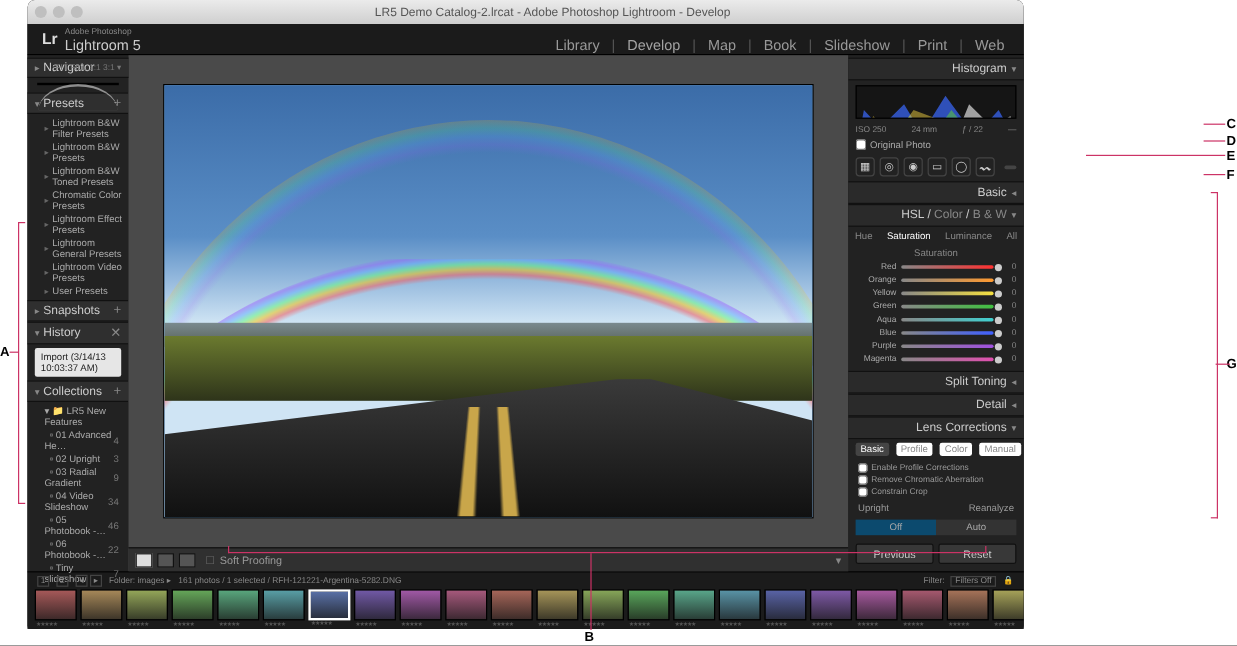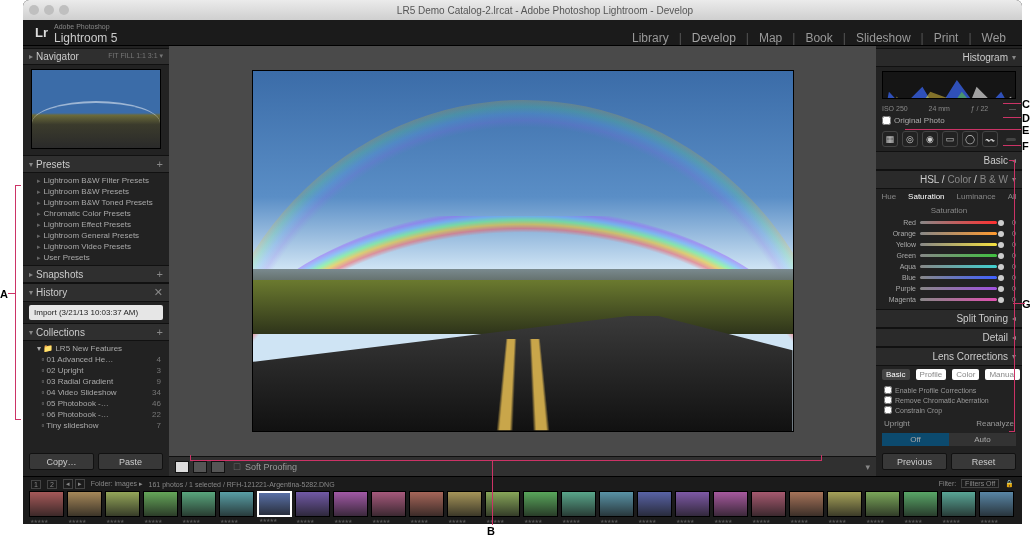--- a/index.html
+++ b/index.html
@@ -1,18 +1,18 @@
 <!DOCTYPE html>
 <html><head>
 <meta charset="utf-8">
 <style>
   * { margin:0; padding:0; box-sizing:border-box; font-family: "Lucida Grande","Segoe UI",Arial,sans-serif; }
   body { background:#fff; width:1031px; height:538px; overflow:hidden; color:#aaa; font-size:10px; position:relative; }
 
-  .app-window { position:absolute; left:23px; top:0; width:999px; height:524px; background:#000; border-radius:6px 6px 3px 3px; }
+  .app-window { position:absolute; left:23px; top:0; width:830px; height:524px; background:#000; border-radius:6px 6px 3px 3px; }
   .mac-titlebar { height:20px; background:linear-gradient(#ebebeb,#cfcfcf); border-radius:6px 6px 0 0; display:flex; align-items:center; padding:0 6px; }
   .tl-dot { width:10px; height:10px; border-radius:50%; background:#bfbfbf; margin-right:5px; }
   .tl-title { flex:1; text-align:center; font-size:10px; color:#555; }
 
   .lr-chrome { height:504px; background:#141414; position:relative; }
   .id-bar { height:26px; display:flex; align-items:flex-end; padding:0 12px; background:#1b1b1b; border-bottom:1px solid #000; }
   .id-logo { display:flex; align-items:center; gap:6px; }
   .id-logo .lr { font-weight:bold; font-size:13px; color:#ddd; }
   .id-logo .sub { font-size:7px; color:#888; line-height:0.9; }
   .id-logo .name { font-size:12px; color:#ccc; }
@@ -200,21 +200,21 @@
           <span class="arrow">▸</span>
           <span>Snapshots</span>
           <span class="tail">+</span>
         </div>
 
         <div class="panel-head">
           <span class="arrow">▾</span>
           <span>History</span>
           <span class="tail">✕</span>
         </div>
-        <div class="history-entry">Import (3/21/13 10:03:37 AM)</div>
+        <div class="history-entry">Import (3/14/13 10:03:37 AM)</div>
 
         <div class="panel-head">
           <span class="arrow">▾</span>
           <span>Collections</span>
           <span class="tail">+</span>
         </div>
         <ul class="coll-list" id="coll-list">
             <li>▾ 📁 LR5 New Features</li>
             <li>&nbsp;&nbsp;▫ 01 Advanced He…<span class="cnt">4</span></li>
             <li>&nbsp;&nbsp;▫ 02 Upright<span class="cnt">3</span></li>

